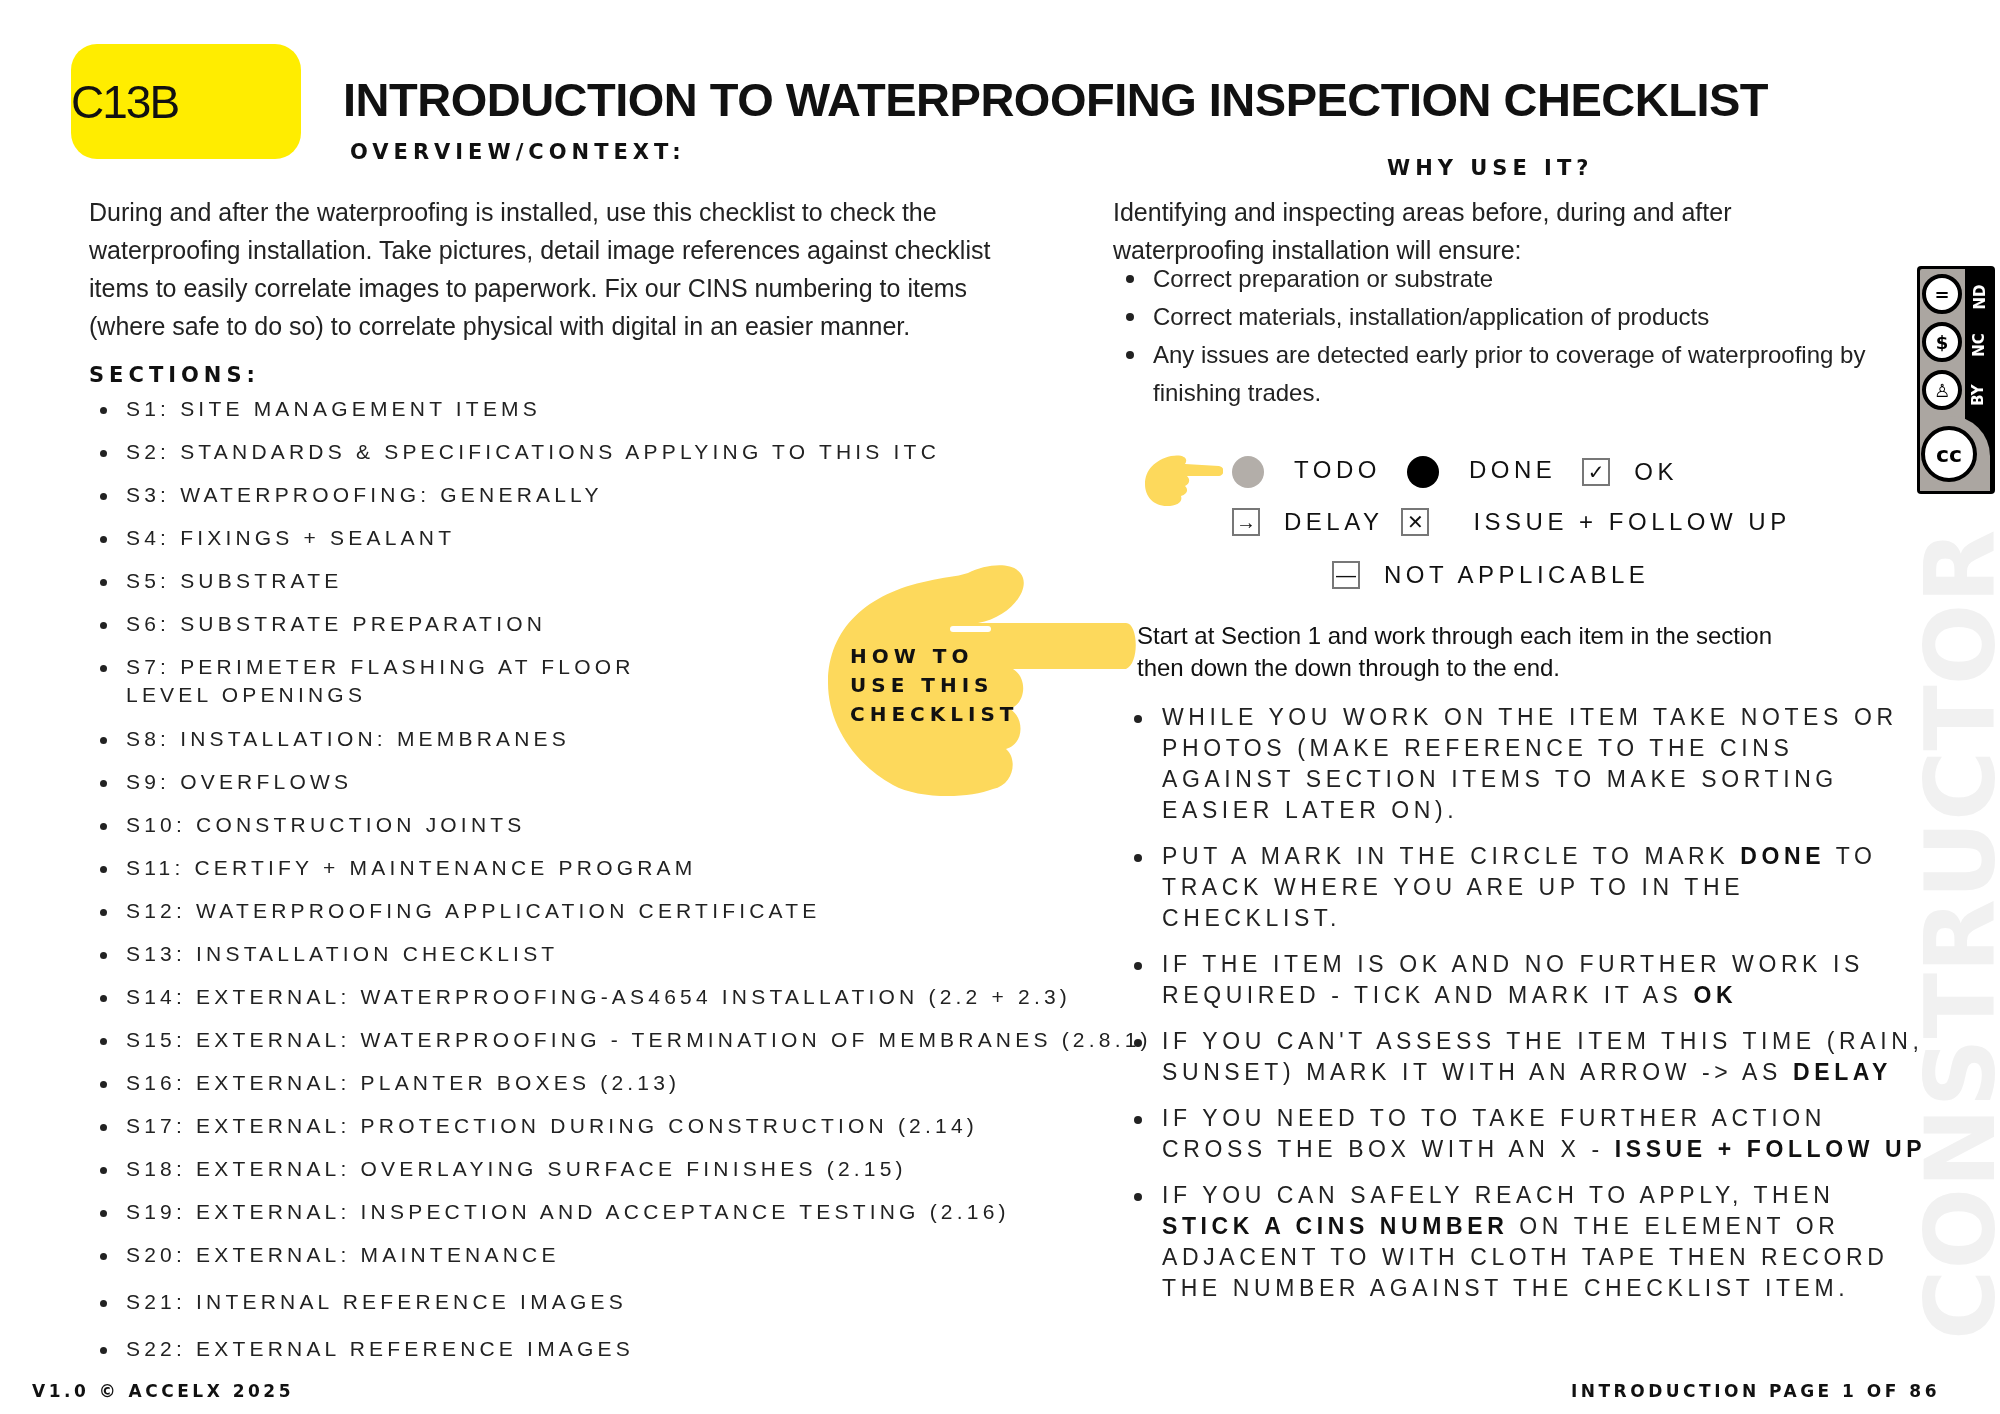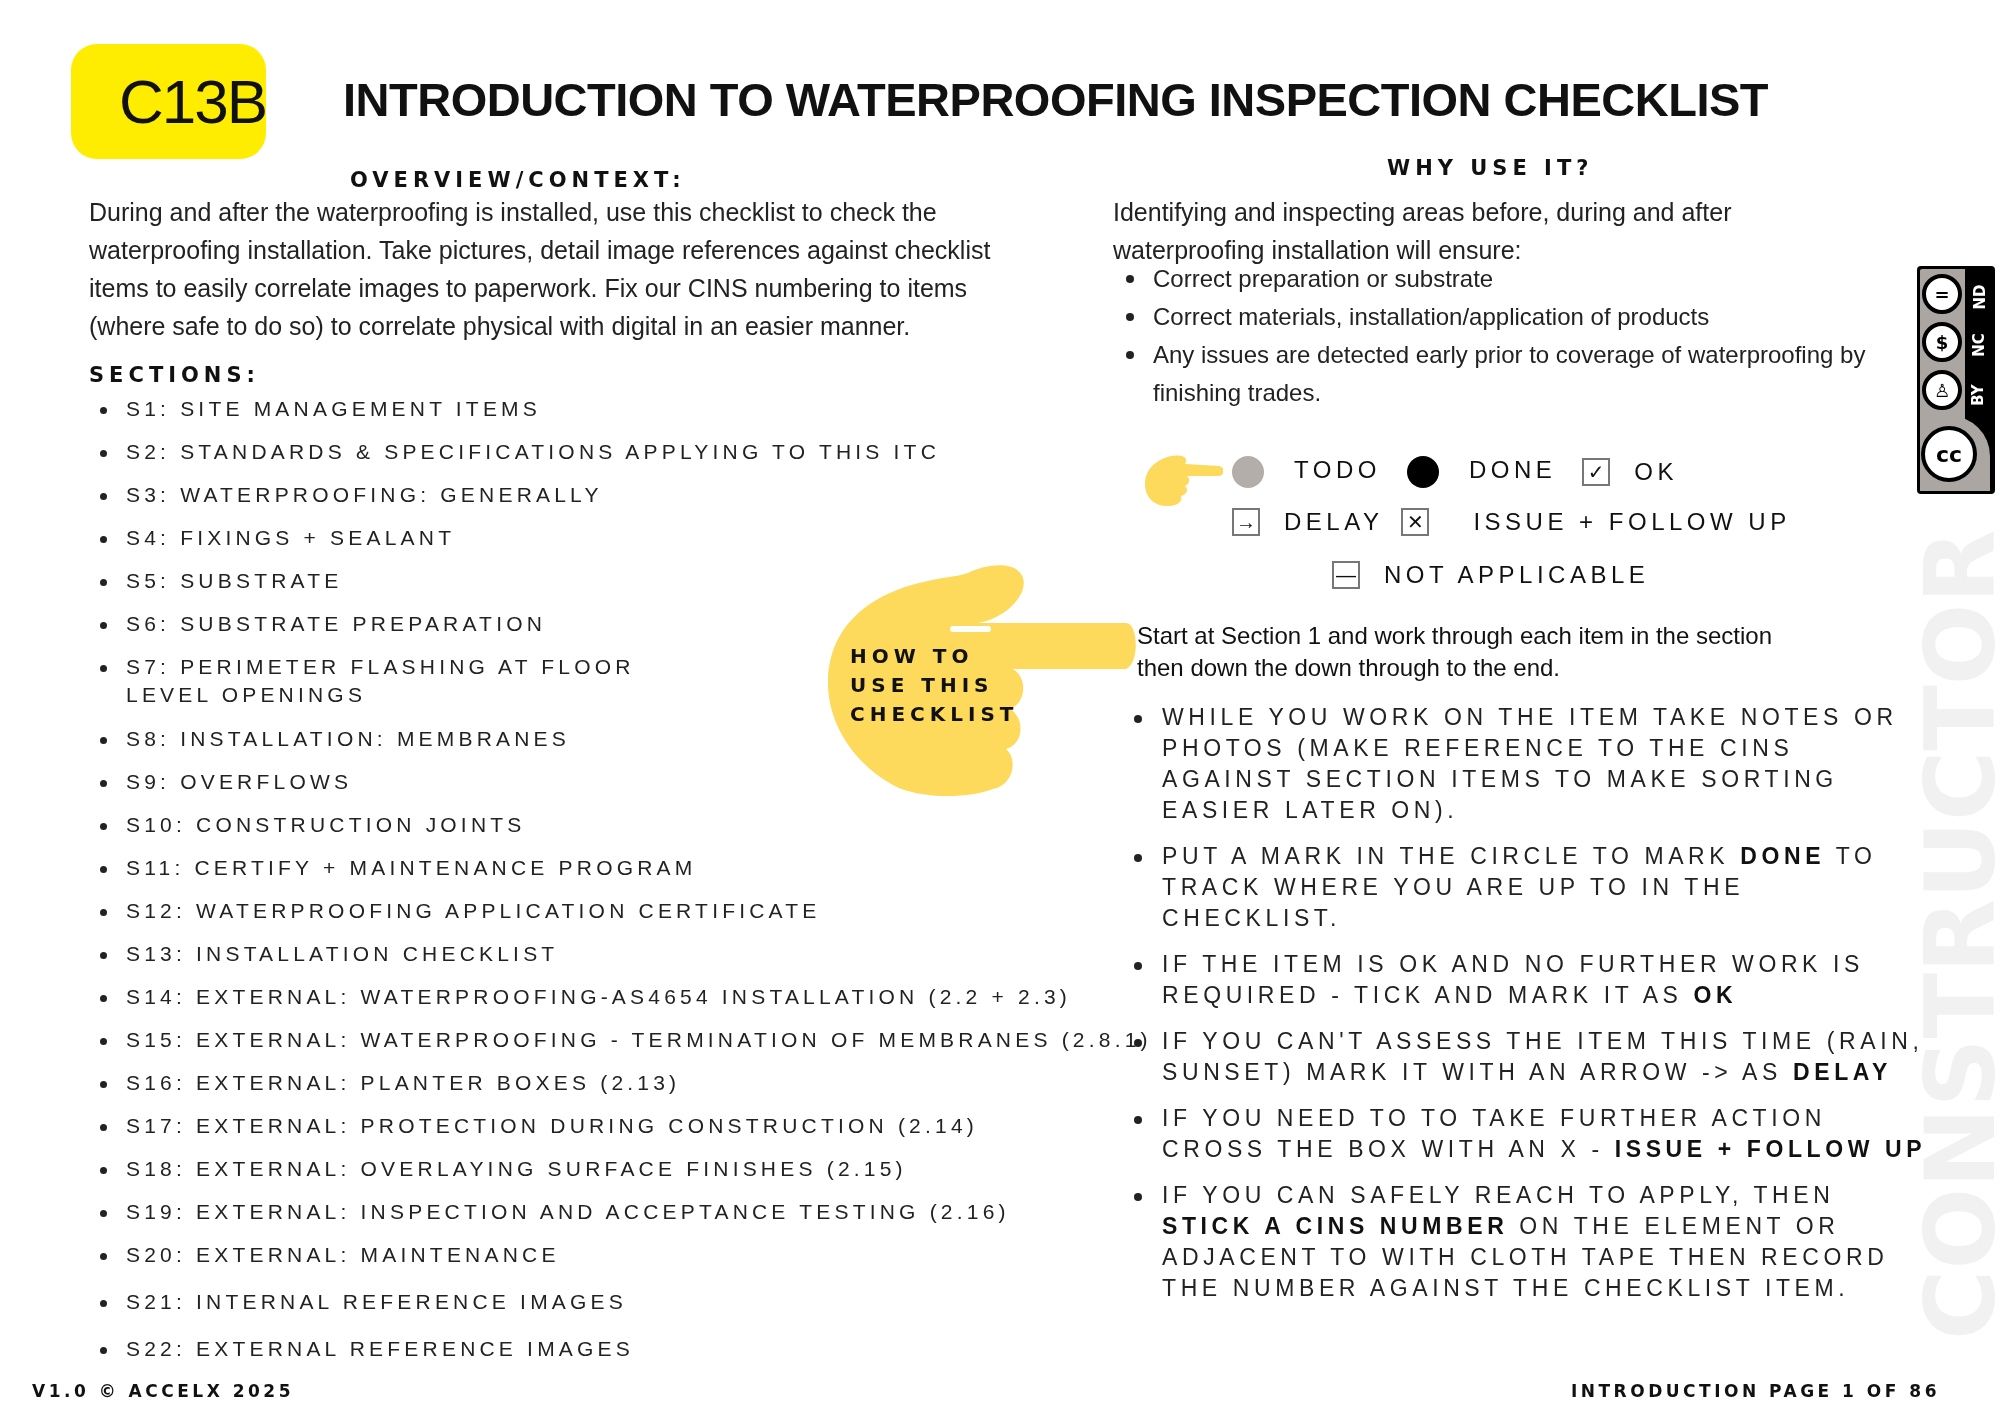--- a/index.html
+++ b/index.html
@@ -1,23 +1,23 @@
 <!DOCTYPE html>
 <html><head>
   <meta charset="utf-8">
   <style>
     * { box-sizing: border-box; margin: 0; padding: 0; }
     html, body { width: 2000px; height: 1414px; background: #ffffff; overflow: hidden; }
     body { position: relative; font-family: "DejaVu Sans", "Liberation Sans", sans-serif; color: #111; }
 
     .code-badge {
-      position: absolute; left: 71px; top: 44px; width: 195px; height: 115px;
+      position: absolute; left: 71px; top: 44px; width: 230px; height: 115px;
       background: #ffed00; border-radius: 26px;
-      display: flex; align-items: center; justify-content: flex-end;
-      font-family: "Liberation Sans", sans-serif; font-size: 62px; color: #111; letter-spacing: -2px;
+      display: flex; align-items: center; justify-content: flex-start;
+      font-family: "Liberation Sans", sans-serif; font-size: 46px; color: #111; letter-spacing: -2px;
     }
     .page-title {
       position: absolute; left: 343px; top: 72px;
       font-family: "Liberation Sans", sans-serif; font-size: 47px; color: #111; letter-spacing: -0.5px;
       white-space: nowrap;
     }
 
     .heading {
       position: absolute; font-family: "DejaVu Sans", sans-serif; font-weight: bold;
       font-size: 21px; letter-spacing: 5px; color: #111; white-space: nowrap;
@@ -80,21 +80,21 @@
     .footer-right { right: 60px; }
   </style>
 </head>
 <body>
 
 <div class="code-badge">
   <span>C13B</span>
 </div>
 <h1 class="page-title">INTRODUCTION TO WATERPROOFING INSPECTION CHECKLIST</h1>
 
-<div class="heading" style="left:350px; top:168px;">OVERVIEW/CONTEXT:</div>
+<div class="heading" style="left:350px; top:140px;">OVERVIEW/CONTEXT:</div>
 <div class="para" style="left:89px; top:193px; width:960px;">
   <div>During and after the waterproofing is installed, use this checklist to check the</div>
   <div>waterproofing installation. Take pictures, detail image references against checklist</div>
   <div>items to easily correlate images to paperwork. Fix our CINS numbering to items</div>
   <div>(where safe to do so) to correlate physical with digital in an easier manner.</div>
 </div>
 
 <div class="heading" style="left:89px; top:363px;">SECTIONS:</div>
 <ul class="sections-list">
   <li style="position:absolute; top:0;">S1: SITE MANAGEMENT ITEMS</li>

